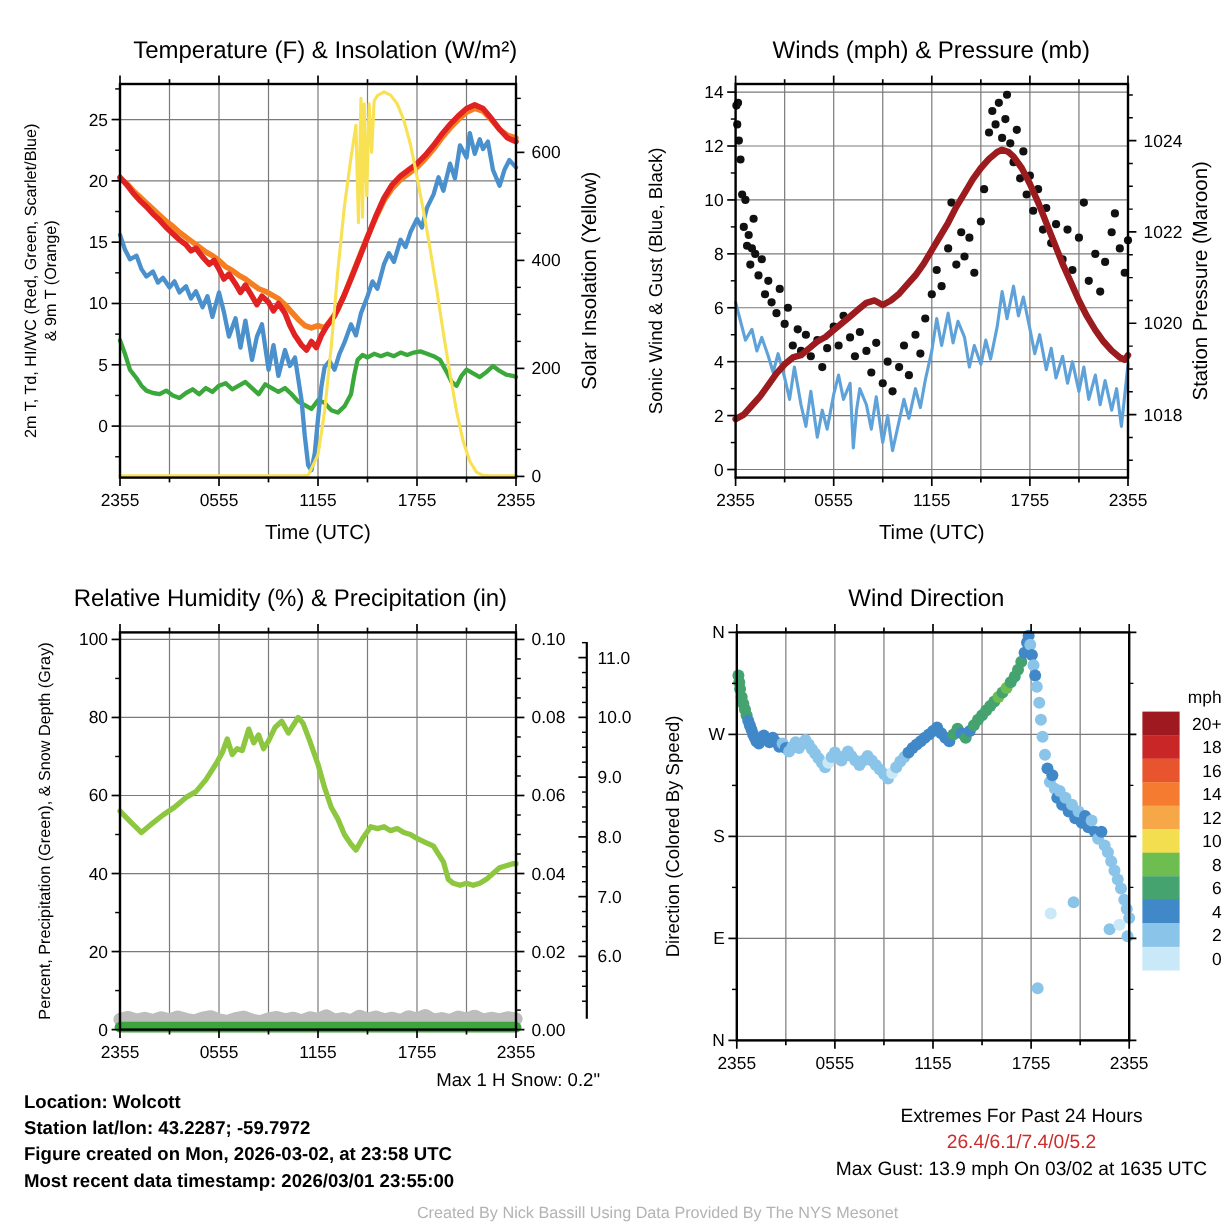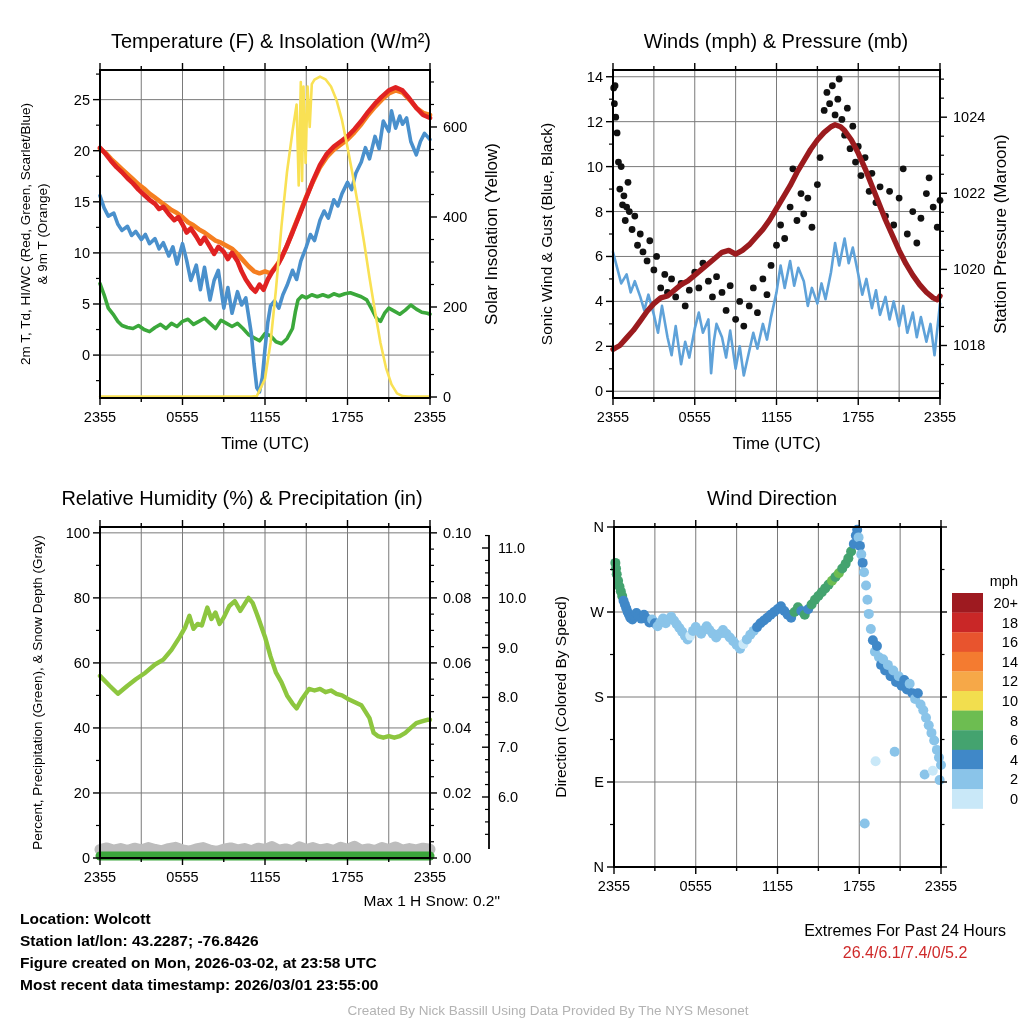--- a/index.html
+++ b/index.html
@@ -631,26 +631,27 @@
           <rect x="952" y="769.4" width="31" height="19.8" fill="#8ac4e9"></rect>
           <text x="1018" y="784.4" text-anchor="end" font-size="14.5" fill="#000">2</text>
           <rect x="952" y="789" width="31" height="19.8" fill="#c9e8f8"></rect>
           <text x="1018" y="804" text-anchor="end" font-size="14.5" fill="#000">0</text>
         </g>
       </g>
     </svg>
 
   <div class="footer-left">
     <div>Location: Wolcott</div>
-    <div>Station lat/lon: 43.2287; -76.8426</div>
+    <div>Station lat/lon: 43.2287; -59.7972</div>
     <div>Figure created on Mon, 2026-03-02, at 23:58 UTC</div>
     <div>Most recent data timestamp: 2026/03/01 23:55:00</div>
   </div>
 
   <div class="snow-note">Max 1 H Snow: 0.2"</div>
 
   <div class="footer-right">
     <div>Extremes For Past 24 Hours</div>
     <div class="extremes-values" id="extremes-values" style="color: rgb(207, 43, 43);">26.4/6.1/7.4/0/5.2</div>
+    <div>Max Gust: 13.9 mph On 03/02 at 1635 UTC</div>
   </div>
 
   <div class="credit" id="credit" style="color: rgb(179, 179, 179);">Created By Nick Bassill Using Data Provided By The NYS Mesonet</div>
 </div>
 
 </body></html>

